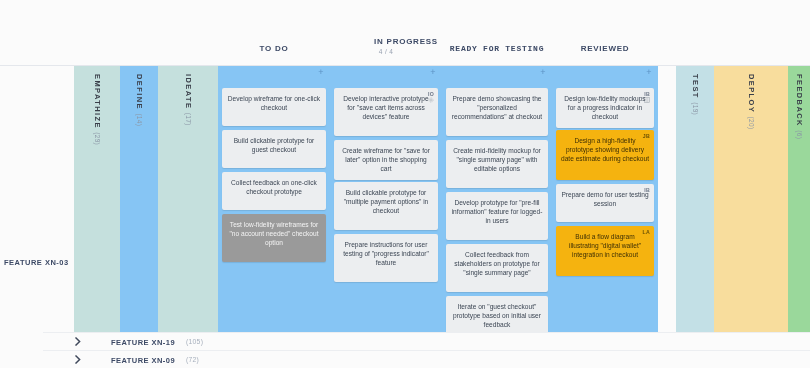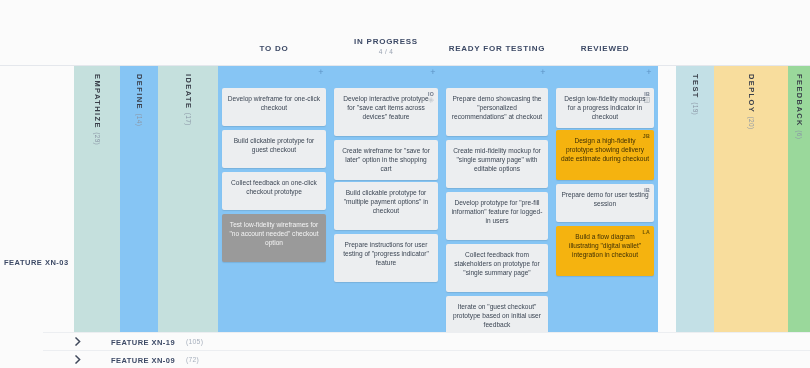--- a/index.html
+++ b/index.html
@@ -146,23 +146,23 @@
             <path d="M1 1.2 L5.5 5.6 L10 1.2" stroke="#39435c" stroke-width="1.6" fill="none" stroke-linecap="square"></path>
           </svg></span></div>
       <div class="chev" style="left: 793px; top: 16px;"><span><svg width="11" height="7" viewBox="0 0 11 7">
             <path d="M1 1.2 L5.5 5.6 L10 1.2" stroke="#39435c" stroke-width="1.6" fill="none" stroke-linecap="square"></path>
           </svg></span></div>
     </div>
 
   <div class="group-band">
     <div id="col-headers">
         <div class="col-title" style="left: 218px; width: 112px; top: 44px;">TO DO</div>
-        <div class="col-title" style="left: 330px; width: 112px; top: 37px;">IN PROGRESS</div>
+        <div class="col-title" style="left: 350px; width: 112px; top: 37px;">IN PROGRESS</div>
         <div class="col-sub" style="left: 330px; width: 112px; top: 48px;">4 / 4</div>
-        <div class="col-title" style="left: 442px; width: 110px; top: 44px;">READY FOR TESTING</div>
+        <div class="col-title" style="left: 442px; width: 110px; top: 44px; font-family: Liberation Mono, monospace;">READY FOR TESTING</div>
         <div class="col-title" style="left: 552px; width: 106px; top: 44px;">REVIEWED</div>
       </div>
     <div class="hdr-rule" style="left:0px; width:810px;"></div>
   </div>
 
   <div class="lane">
     <div class="row-label">FEATURE XN-03</div>
     <div id="phases">
         <div class="phase" style="left: 74px; width: 46px; background: rgb(197, 224, 221);">
           <div class="phase-label"><span class="vert">EMPATHIZE <span class="cnt">(29)</span></span></div>

